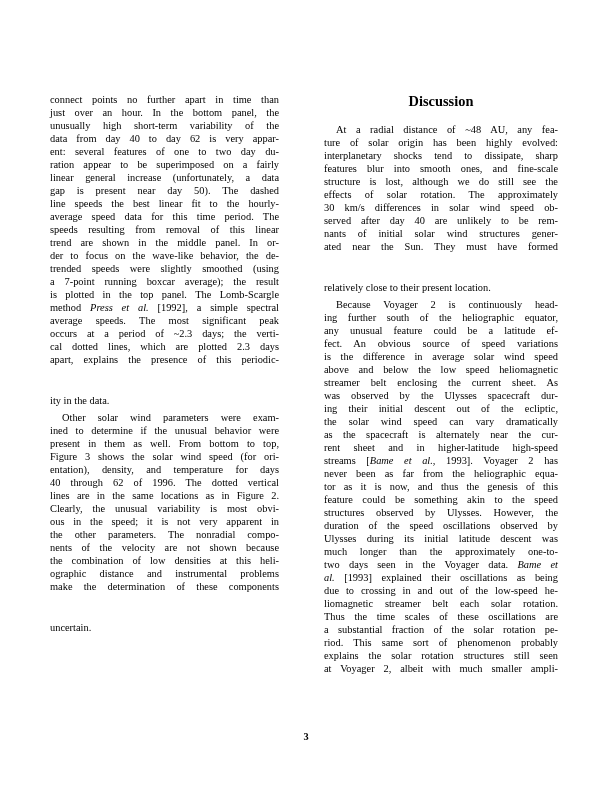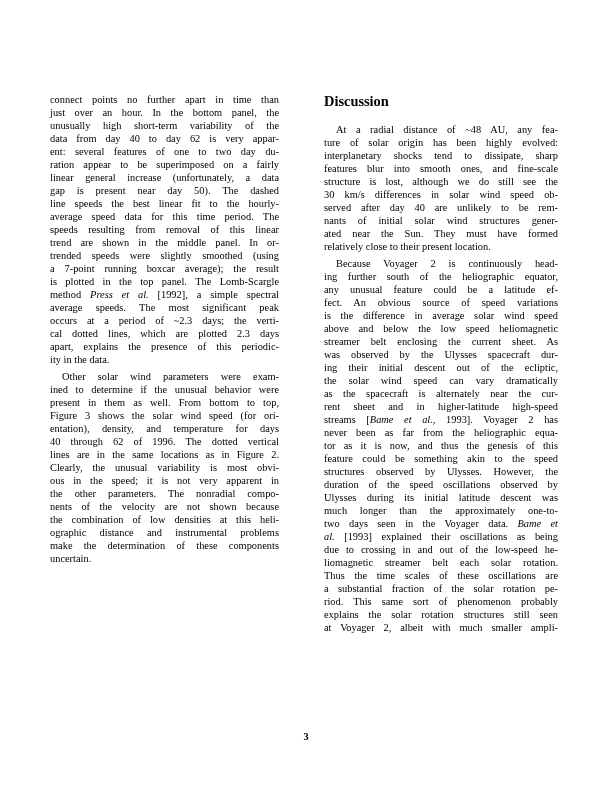--- a/index.html
+++ b/index.html
@@ -18,30 +18,31 @@
     .col-left { left: 50px; }
     .col-right { left: 324px; width: 234px; }
     .line {
       display: block;
       white-space: nowrap;
       text-align: justify;
       text-align-last: justify;
       height: 13.0px;
       overflow: visible;
     }
-    .line.last { text-align-last: left; }
+    .line.last { text-align-last: left; margin-top: 28px; }
     .line.indent { padding-left: 12px; }
     .para-gap { height: 4px; }
     .heading {
       font-family: "Liberation Serif", "DejaVu Serif", serif;
       font-weight: bold;
       font-size: 14.4px;
       line-height: 16px;
       margin: 0 0 14px 0;
       height: 16px;
+      text-align: center;
     }
     .page-number {
       position: absolute;
       left: 0; width: 612px;
       top: 731px;
       text-align: center;
       font-size: 10.4px;
       font-weight: bold;
     }
   </style>
@@ -55,20 +56,21 @@
       <span class="line">unusually high short-term variability of the</span>
       <span class="line">data from day 40 to day 62 is very appar-</span>
       <span class="line">ent: several features of one to two day du-</span>
       <span class="line">ration appear to be superimposed on a fairly</span>
       <span class="line">linear general increase (unfortunately, a data</span>
       <span class="line">gap is present near day 50). The dashed</span>
       <span class="line">line speeds the best linear fit to the hourly-</span>
       <span class="line">average speed data for this time period. The</span>
       <span class="line">speeds resulting from removal of this linear</span>
       <span class="line">trend are shown in the middle panel. In or-</span>
+      <span class="line">der to focus on the wave-like behavior, the de-</span>
       <span class="line">trended speeds were slightly smoothed (using</span>
       <span class="line">a 7-point running boxcar average); the result</span>
       <span class="line">is plotted in the top panel. The Lomb-Scargle</span>
       <span class="line">method <i>Press et al.</i> [1992], a simple spectral</span>
       <span class="line">average speeds. The most significant peak</span>
       <span class="line">occurs at a period of ~2.3 days; the verti-</span>
       <span class="line">cal dotted lines, which are plotted 2.3 days</span>
       <span class="line">apart, explains the presence of this periodic-</span>
       <span class="line last">ity in the data.</span>
     </div>
@@ -93,20 +95,21 @@
   </div>
 
 <div class="col col-right" id="right-col">
   <div class="heading">Discussion</div>
 <div class="paragraph">
       <span class="line indent">At a radial distance of ~48 AU, any fea-</span>
       <span class="line">ture of solar origin has been highly evolved:</span>
       <span class="line">interplanetary shocks tend to dissipate, sharp</span>
       <span class="line">features blur into smooth ones, and fine-scale</span>
       <span class="line">structure is lost, although we do still see the</span>
+      <span class="line">effects of solar rotation. The approximately</span>
       <span class="line">30 km/s differences in solar wind speed ob-</span>
       <span class="line">served after day 40 are unlikely to be rem-</span>
       <span class="line">nants of initial solar wind structures gener-</span>
       <span class="line">ated near the Sun. They must have formed</span>
       <span class="line last">relatively close to their present location.</span>
     </div>
     <div class="para-gap"></div>
     <div class="paragraph">
       <span class="line indent">Because Voyager 2 is continuously head-</span>
       <span class="line">ing further south of the heliographic equator,</span>

